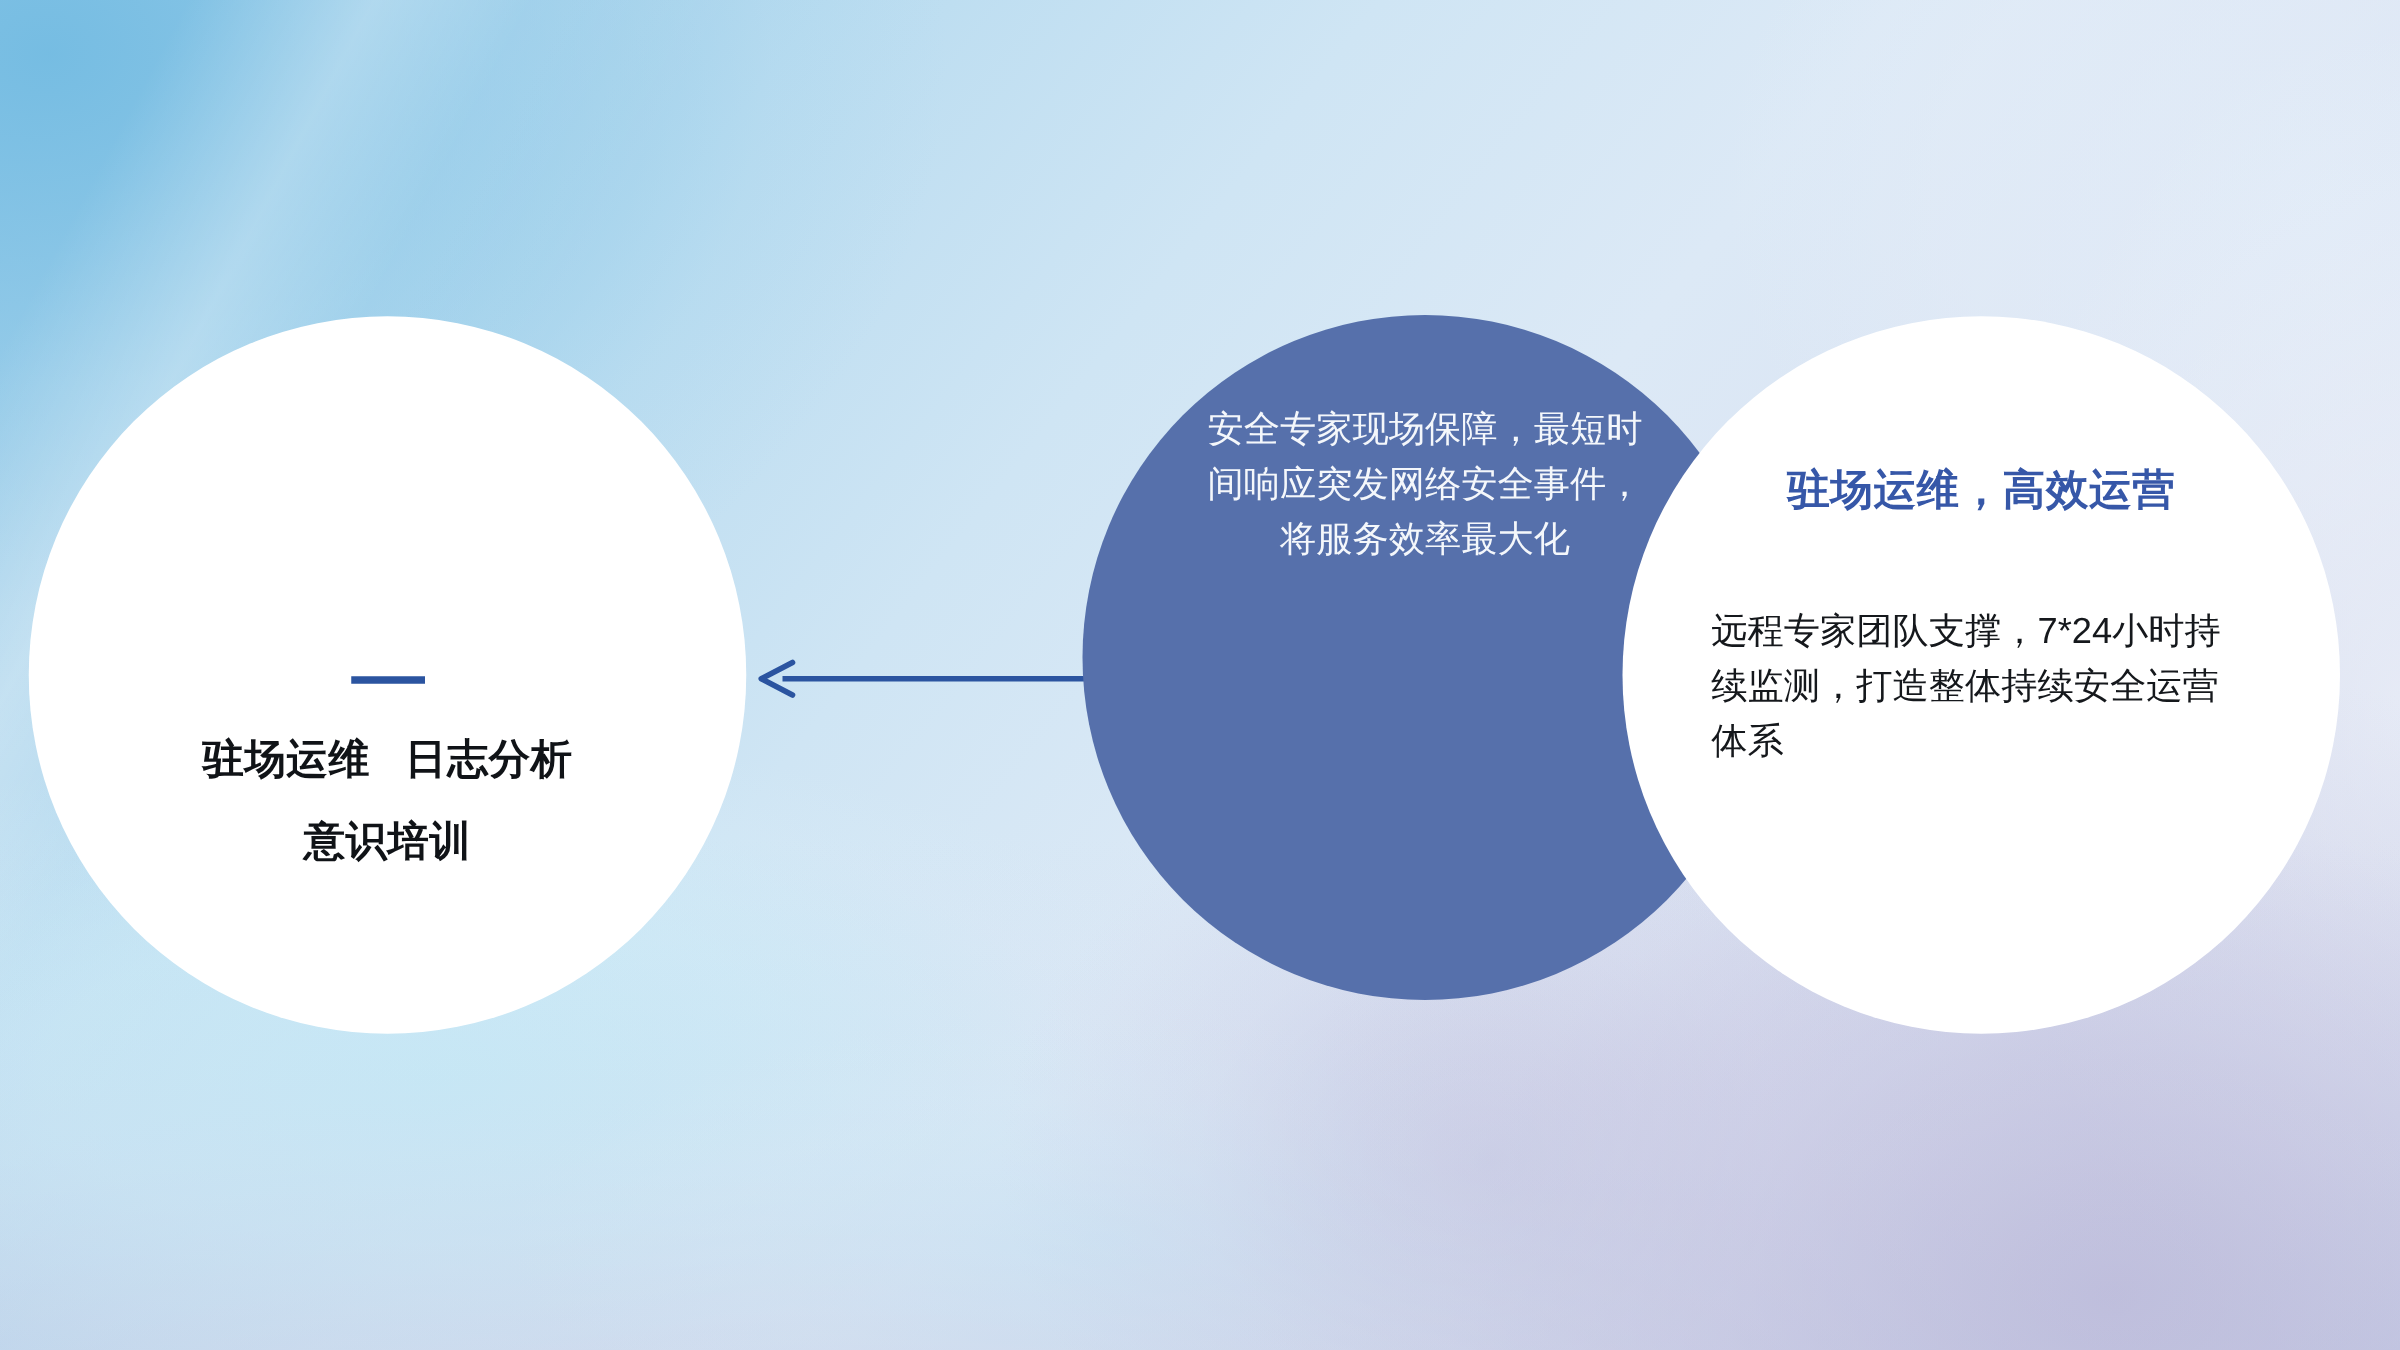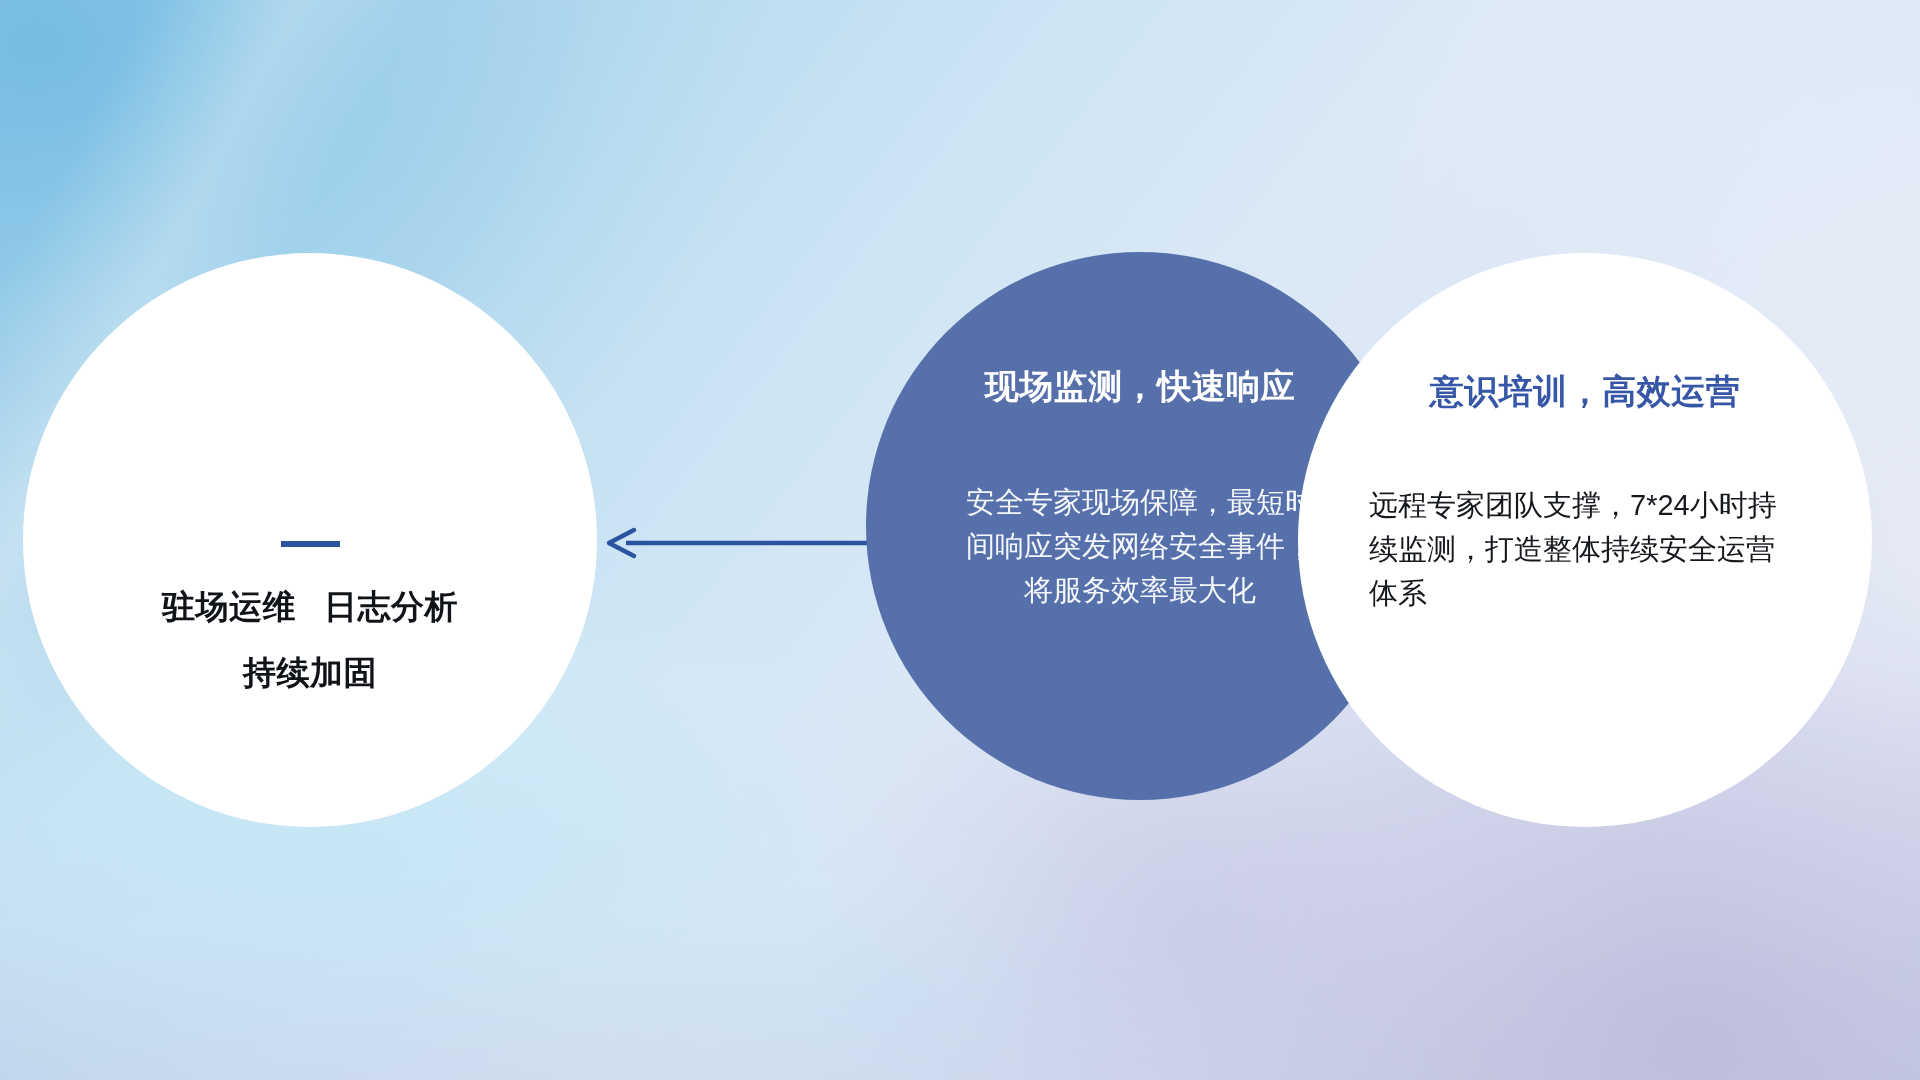--- a/index.html
+++ b/index.html
@@ -191,27 +191,26 @@
     <g>
       <line x1="286" y1="23" x2="26" y2="23" stroke="#2b54a0" stroke-width="4.5"></line>
       <polyline points="34,10 9,23 34,36" fill="none" stroke="#2b54a0" stroke-width="4.5" stroke-linecap="round" stroke-linejoin="round"></polyline>
     </g>
   </svg>
 
   <div class="circle circle-white" id="circle-left">
     <div class="dash"></div>
     <div class="left-lines">
       <div class="row"><span>驻场运维</span><span class="gap"></span><span>日志分析</span></div>
-      <div class="row"><span>持续加固</span></div>
+      <div class="row"><span>意识培训</span></div>
     </div>
   </div>
 
   <div class="circle circle-blue" id="circle-mid">
-    <div class="title">现场监测，快速响应</div>
     <div class="body">安全专家现场保障，最短时间响应突发网络安全事件，将服务效率最大化</div>
   </div>
 
   <div class="circle circle-white" id="circle-right">
-    <div class="title">意识培训，高效运营</div>
+    <div class="title">驻场运维，高效运营</div>
     <div class="body">远程专家团队支撑，7*24小时持续监测，打造整体持续安全运营体系</div>
   </div>
 
 </div>
 
 </body></html>

